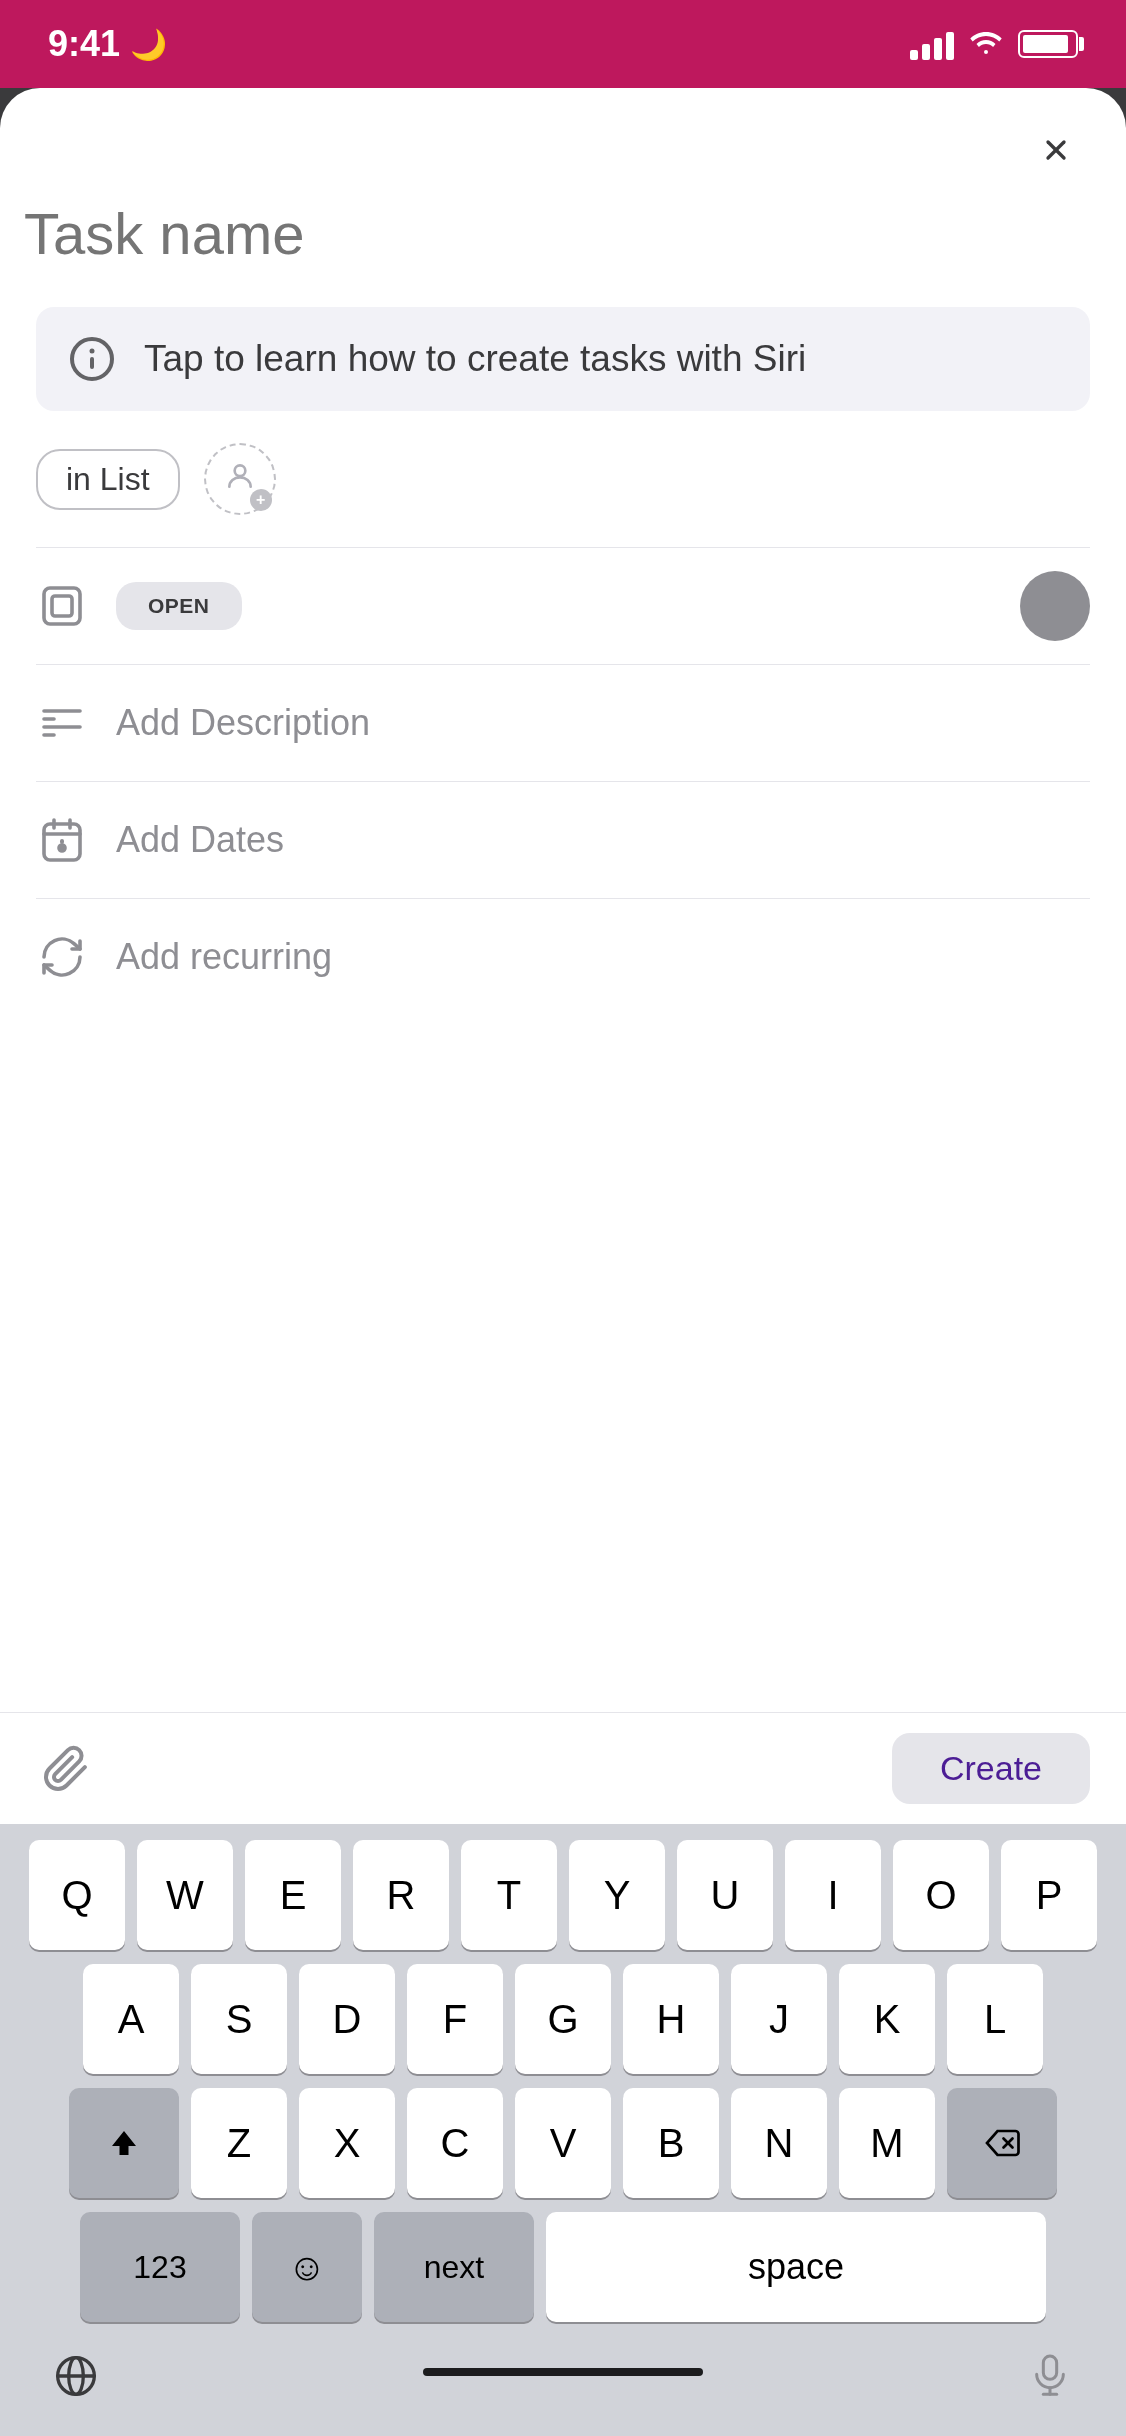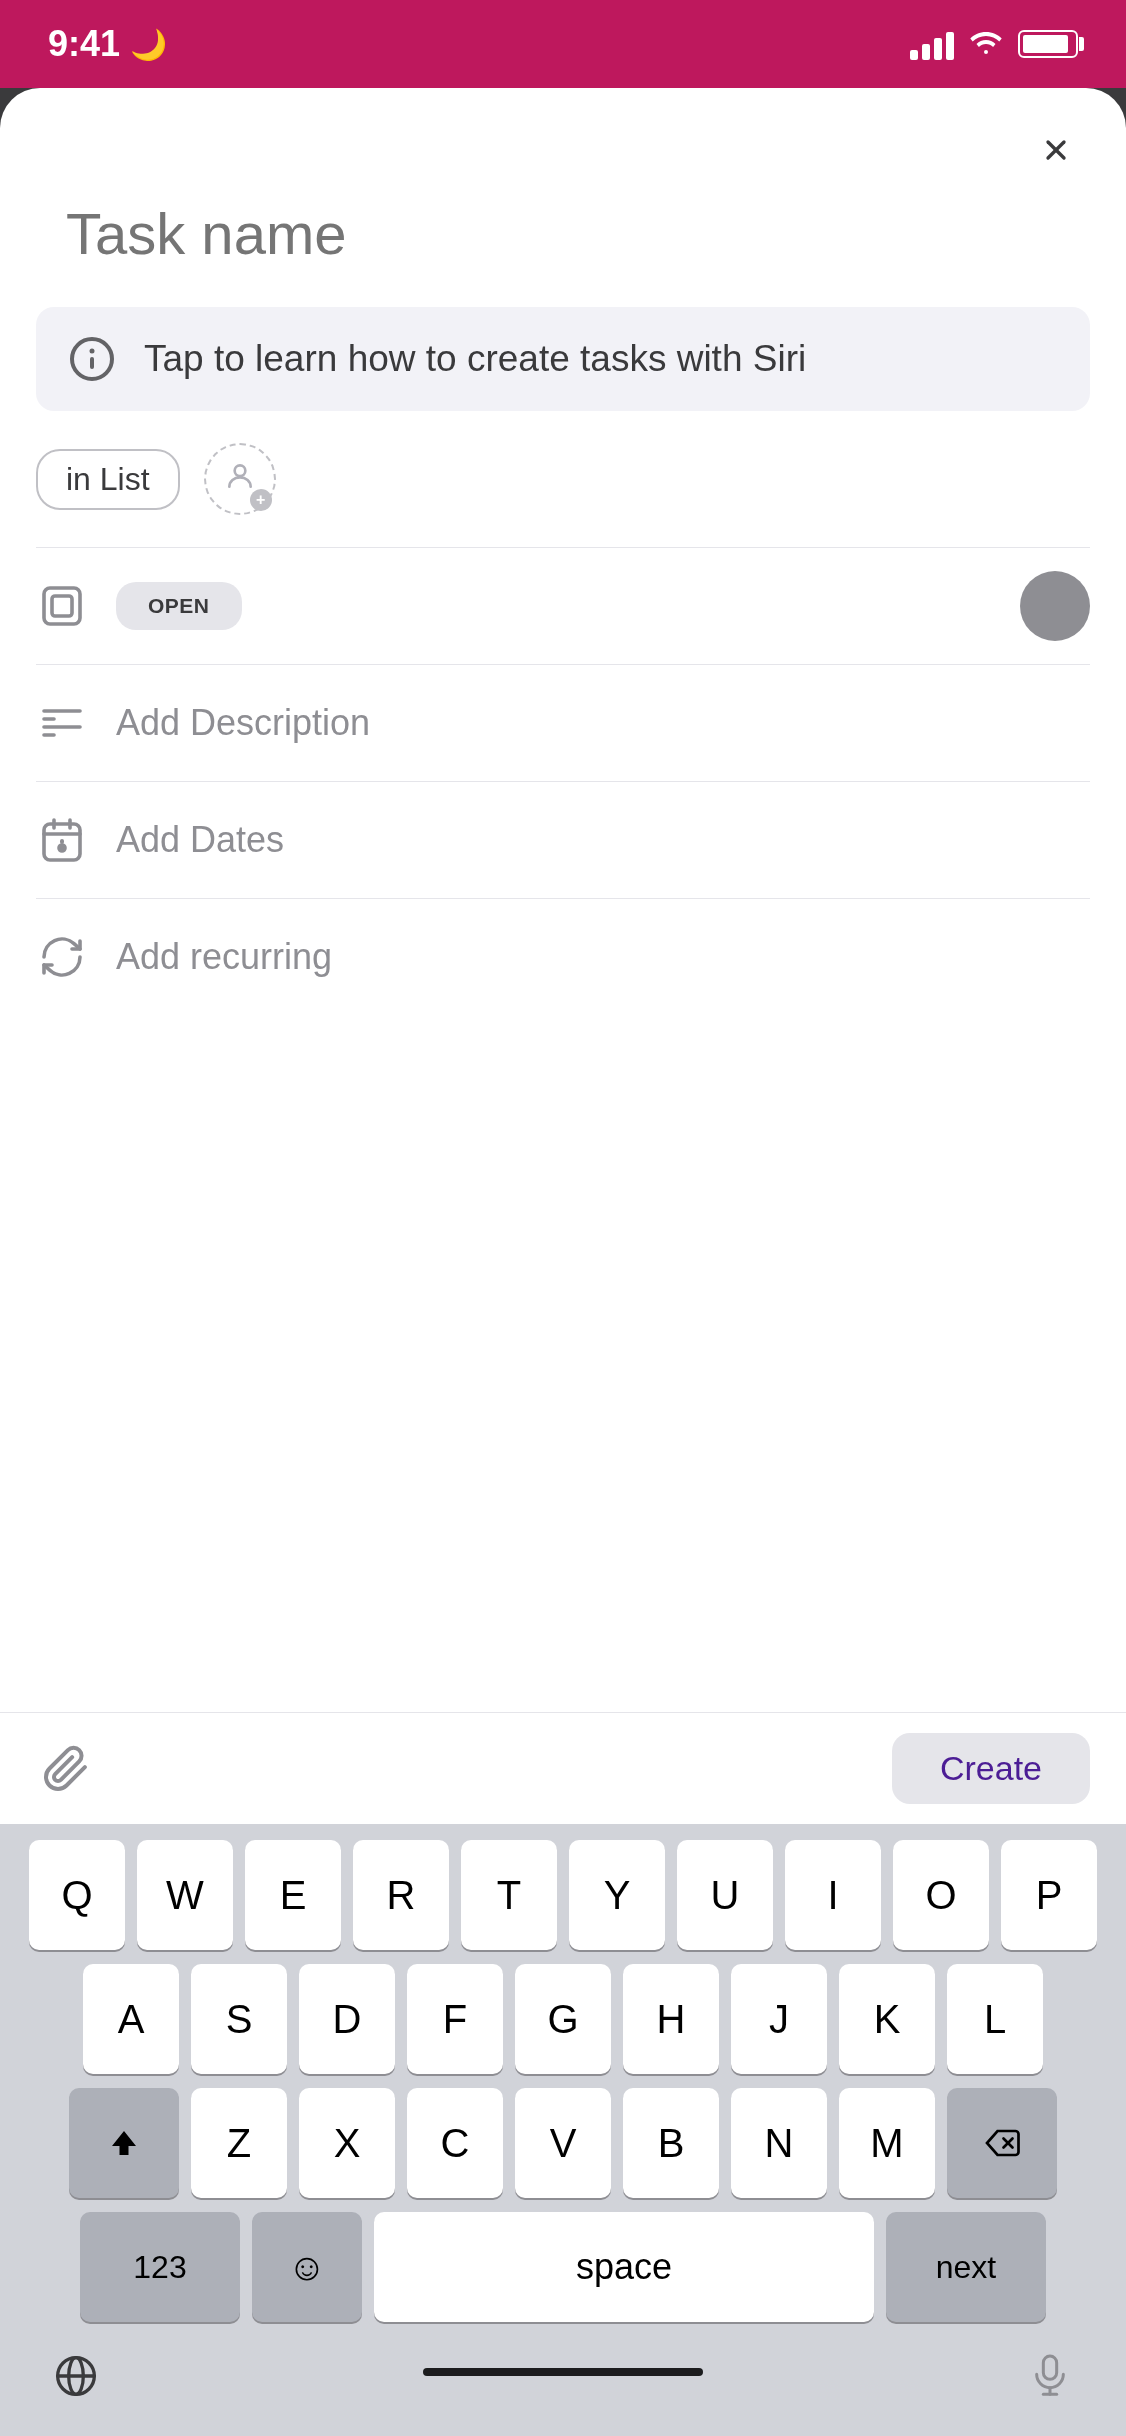--- a/index.html
+++ b/index.html
@@ -135,21 +135,21 @@
 
     .close-button svg {
       width: 32px;
       height: 32px;
     }
 
     .task-name-input {
       font-size: 58px;
       font-weight: 300;
       color: #c0c0c5;
-      padding: 20px 48px 40px 66px;
+      padding: 20px 48px 40px 24px;
       border: none;
       outline: none;
       background: none;
       width: 100%;
     }
 
     .siri-banner {
       margin: 0 36px 32px 36px;
       background: #f2f2f7;
       border-radius: 18px;
@@ -596,22 +596,22 @@
           <path d="M9 1H21a2 2 0 0 1 2 2v12a2 2 0 0 1-2 2H9L2 9z"></path>
           <line x1="13" y1="6" x2="19" y2="12"></line>
           <line x1="19" y1="6" x2="13" y2="12"></line>
         </svg>
       </div>
     </div>
 
     <div class="key-row">
       <div class="key dark wide" style="max-width:160px; font-size:32px;">123</div>
       <div class="key dark wide" style="max-width:110px; font-size:38px;">☺</div>
+      <div class="key dark wide" style="max-width:160px; font-size:32px;">next</div>
       <div class="key space">space</div>
-      <div class="key dark wide" style="max-width:160px; font-size:32px;">next</div>
     </div>
 
     <div class="keyboard-bottom">
       <div class="globe-key">
         <svg width="44" height="44" viewBox="0 0 24 24" fill="none" stroke="#3a3a3c" stroke-width="1.8" stroke-linecap="round">
           <circle cx="12" cy="12" r="10"></circle>
           <ellipse cx="12" cy="12" rx="4" ry="10"></ellipse>
           <line x1="2" y1="12" x2="22" y2="12"></line>
         </svg>
       </div>

